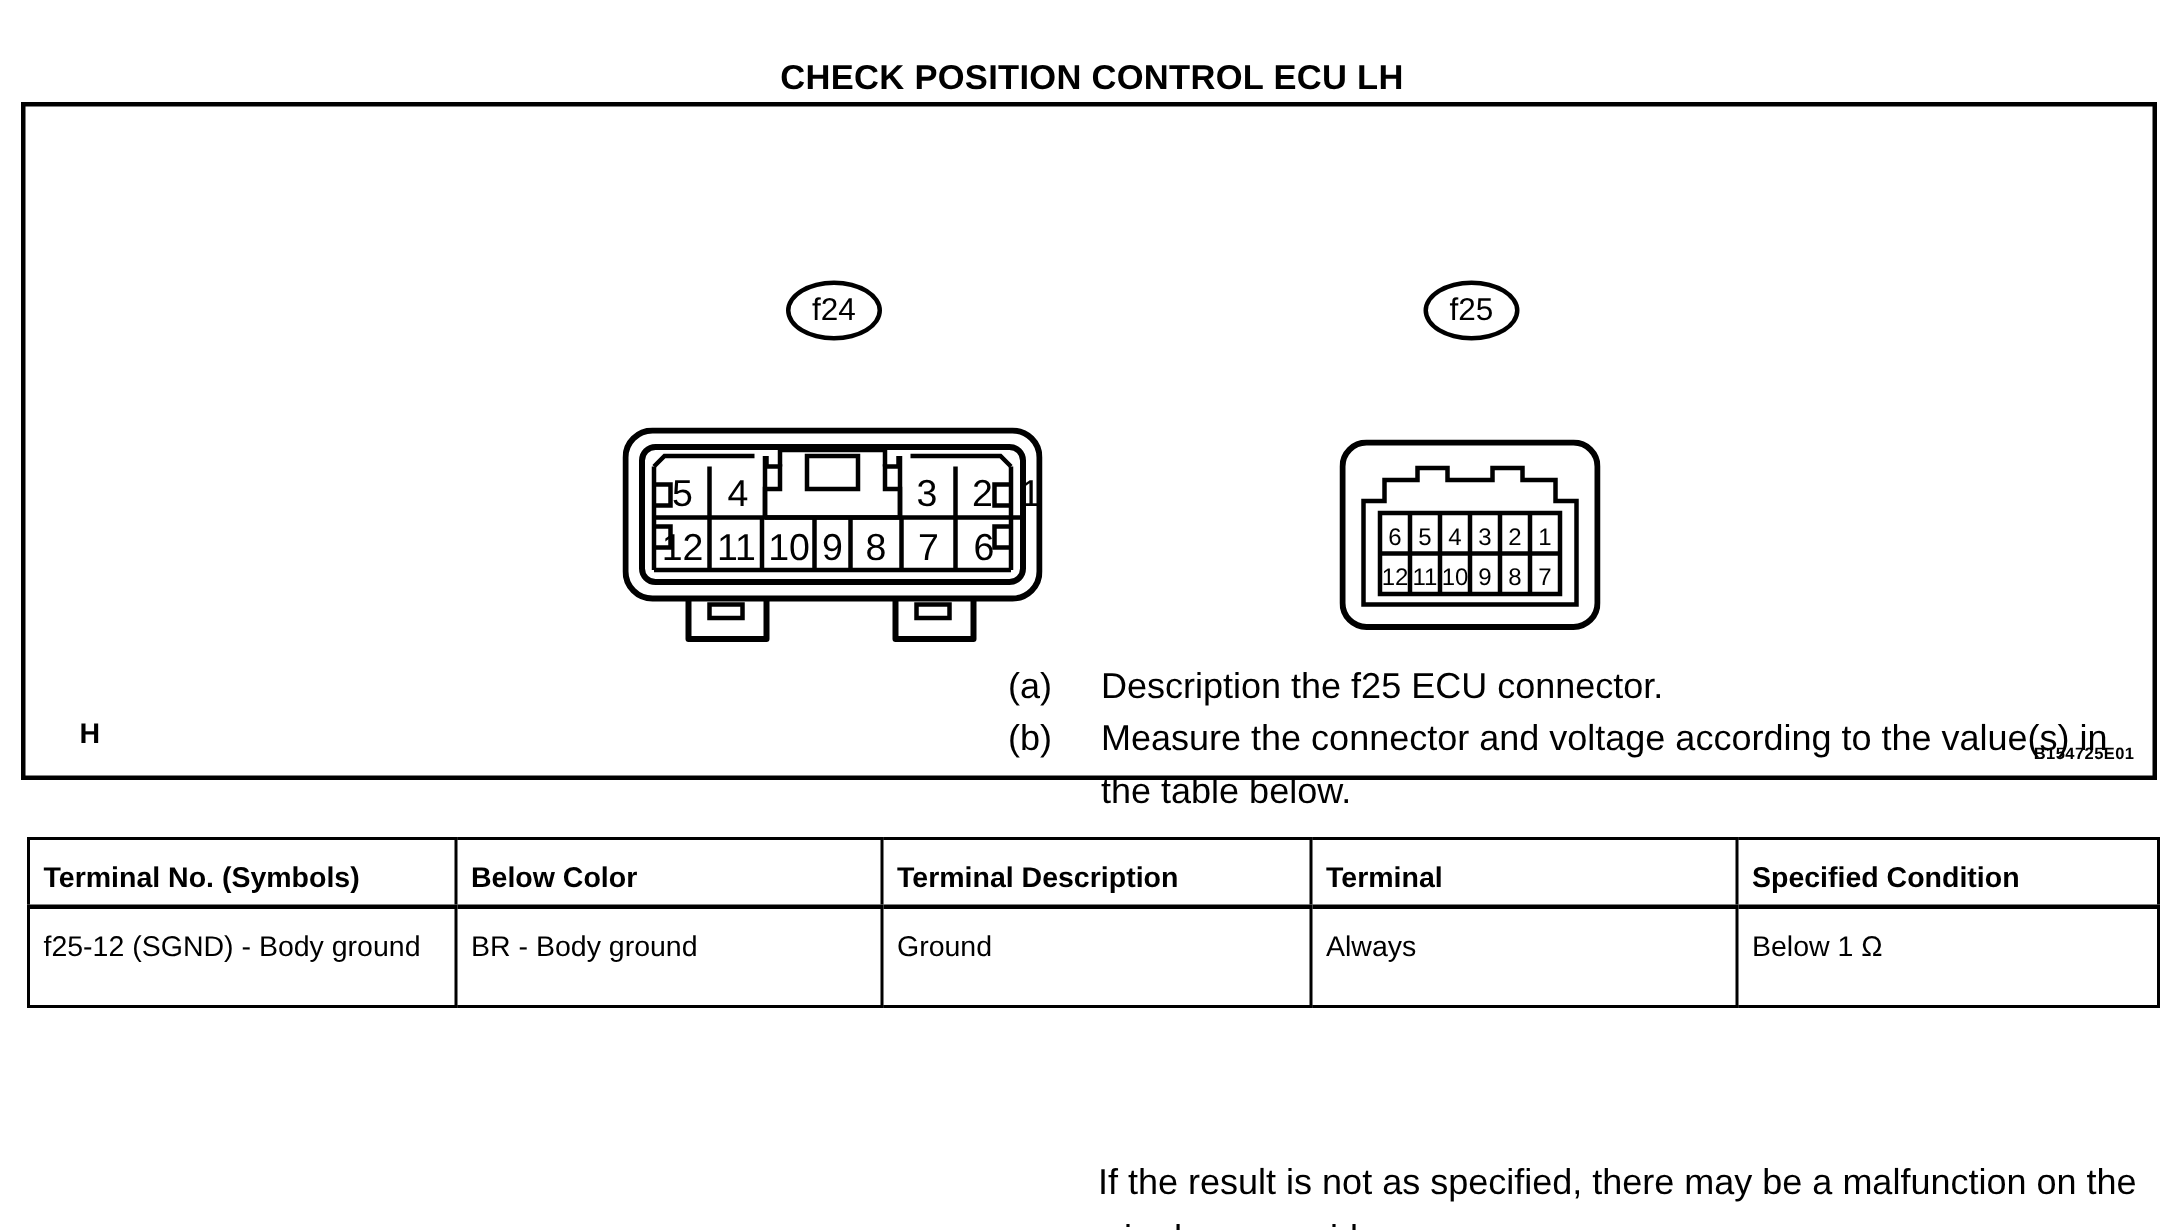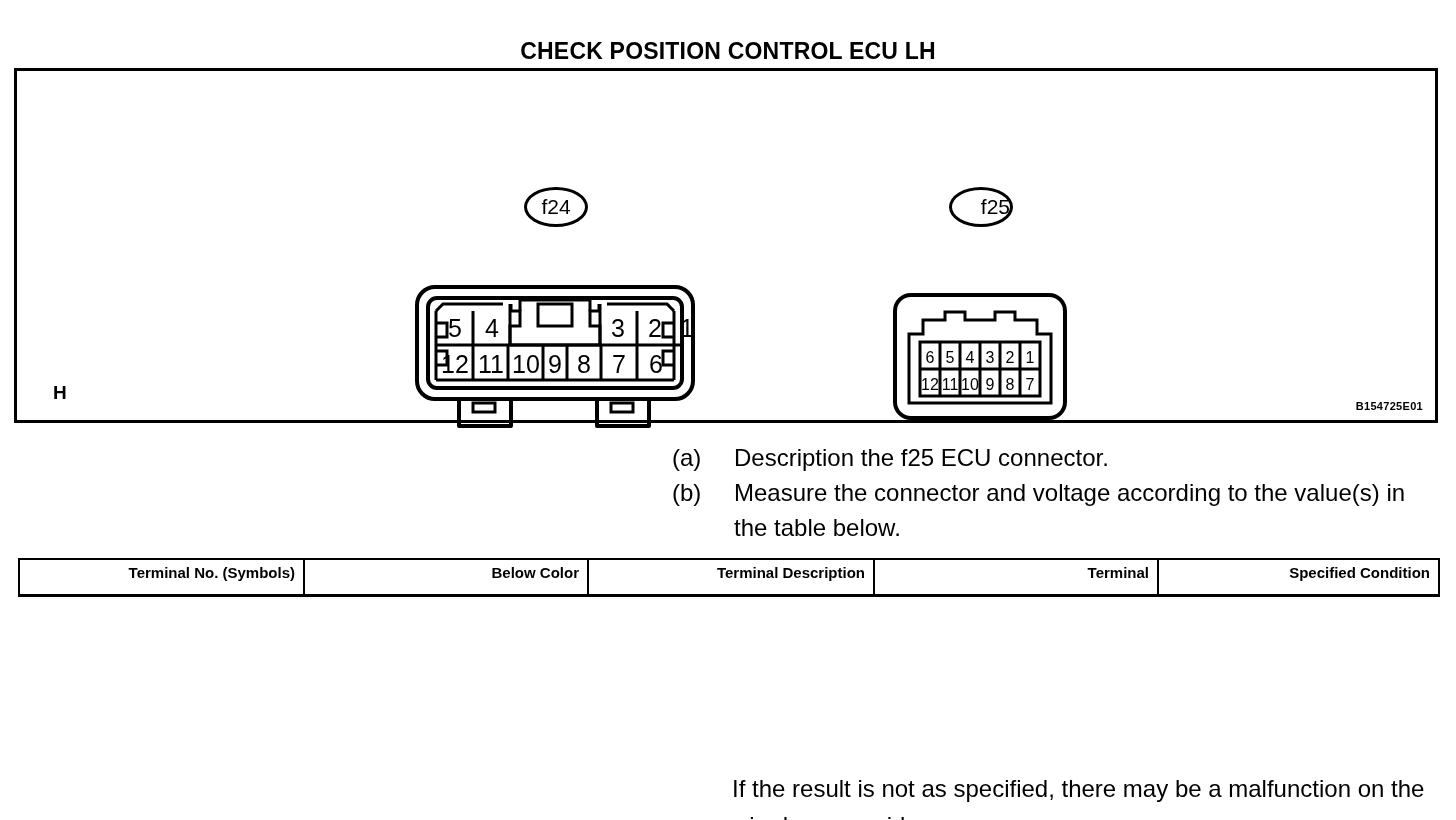--- a/index.html
+++ b/index.html
@@ -28,21 +28,21 @@
     letter-spacing: 0.2px;
     margin-top: 28px;
   }
 
   
   .figure-box {
     position: absolute;
     left: 14px;
     top: 68px;
     width: 1424px;
-    height: 355px;
+    height: 452px;
     border: 3px solid #000;
     box-sizing: border-box;
     background: #fff;
   }
   .fig-h-marker {
     position: absolute;
     left: 36px;
     bottom: 16px;
     font-size: 19px;
     font-weight: bold;
@@ -64,21 +64,21 @@
     border: 3px solid #000;
     border-radius: 50%;
     box-sizing: border-box;
     display: flex;
     align-items: center;
     justify-content: center;
     font-size: 21px;
     background: #fff;
   }
   #oval-f24 { left: 507px; top: 116px; }
-  #oval-f25 { left: 932px; top: 116px; justify-content: flex-end; }
+  #oval-f25 { left: 932px; top: 116px; }
 
   
   .conn-f24 {
     position: absolute;
     left: 398px;
     top: 214px;
     width: 280px;
     height: 145px;
   }
   .conn-f25 {
@@ -122,24 +122,24 @@
     left: 18px;
     top: 558px;
     width: 1420px;
     border-collapse: collapse;
     table-layout: fixed;
     background: #fff;
   }
   .spec-table th,
   .spec-table td {
     border: 2px solid #000;
-    text-align: right;
+    text-align: left;
     vertical-align: top;
-    padding: 2px 8px 6px 9px;
-    font-size: 15px;
+    padding: 15px 8px 6px 9px;
+    font-size: 19px;
     line-height: 22px;
     box-sizing: border-box;
   }
   .spec-table th {
     font-weight: bold;
     height: 36px;
     border-bottom-width: 3px;
   }
   .spec-table td {
     height: 66px;
@@ -305,16 +305,23 @@
   <thead>
     <tr>
       <th>Terminal No. (Symbols)</th>
       <th>Below Color</th>
       <th>Terminal Description</th>
       <th>Terminal</th>
       <th>Specified Condition</th>
     </tr>
   </thead>
   <tbody>
+    <tr>
+      <td>f25-12 (SGND) - Body ground</td>
+      <td>BR - Body ground</td>
+      <td>Ground</td>
+      <td>Always</td>
+      <td>Below 1 Ω</td>
+    </tr>
   </tbody>
 </table>
 
 <div class="footer-note">If the result is not as specified, there may be a malfunction on the wire harness side.</div>
 
 </body></html>

